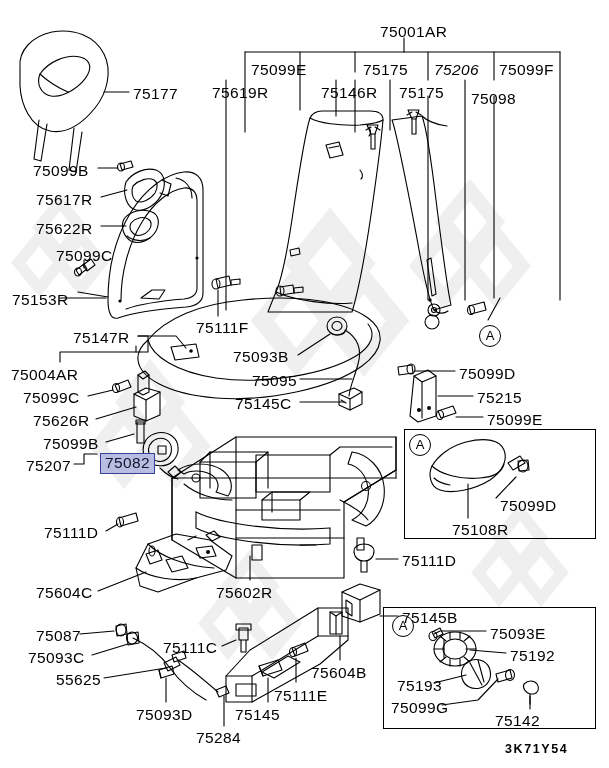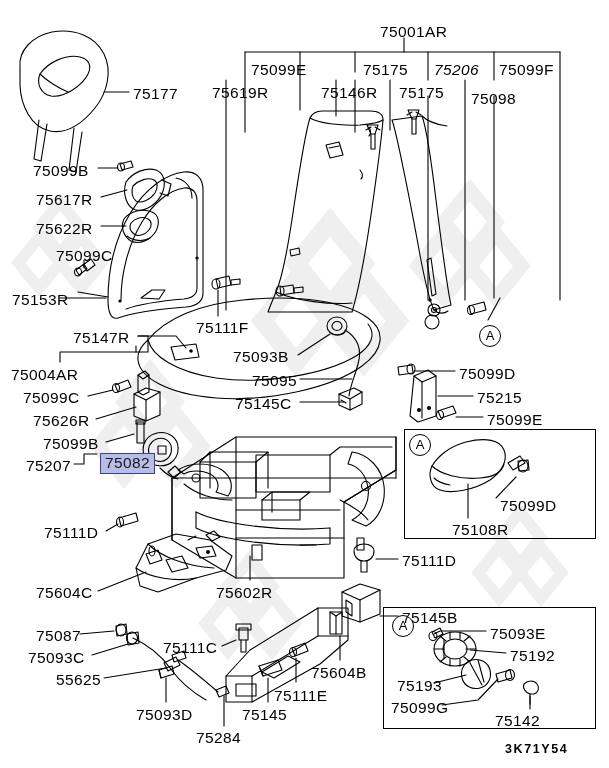--- a/index.html
+++ b/index.html
@@ -596,21 +596,21 @@
   <div class="lbl" style="left:402px; top:610px;">75145B</div>
 
   <div class="lbl" style="left:500px; top:498px;">75099D</div>
   <div class="lbl" style="left:452px; top:522px;">75108R</div>
 
   <div class="lbl" style="left:163px; top:640px;">75111C</div>
   <div class="lbl" style="left:36px; top:628px;">75087</div>
   <div class="lbl" style="left:28px; top:650px;">75093C</div>
   <div class="lbl" style="left:56px; top:672px;">55625</div>
   <div class="lbl" style="left:136px; top:707px;">75093D</div>
-  <div class="lbl" style="left:242px; top:707px;text-align:center;">75145</div>
+  <div class="lbl" style="left:235px; top:707px;text-align:center;">75145</div>
   <div class="lbl" style="left:196px; top:730px;text-align:center;">75284</div>
   <div class="lbl" style="left:274px; top:688px;">75111E</div>
   <div class="lbl" style="left:311px; top:665px;">75604B</div>
 
   <div class="lbl" style="left:490px; top:626px;">75093E</div>
   <div class="lbl" style="left:510px; top:648px;">75192</div>
   <div class="lbl" style="left:397px; top:678px;">75193</div>
   <div class="lbl" style="left:391px; top:700px;">75099G</div>
   <div class="lbl" style="left:495px; top:713px;">75142</div>
 

